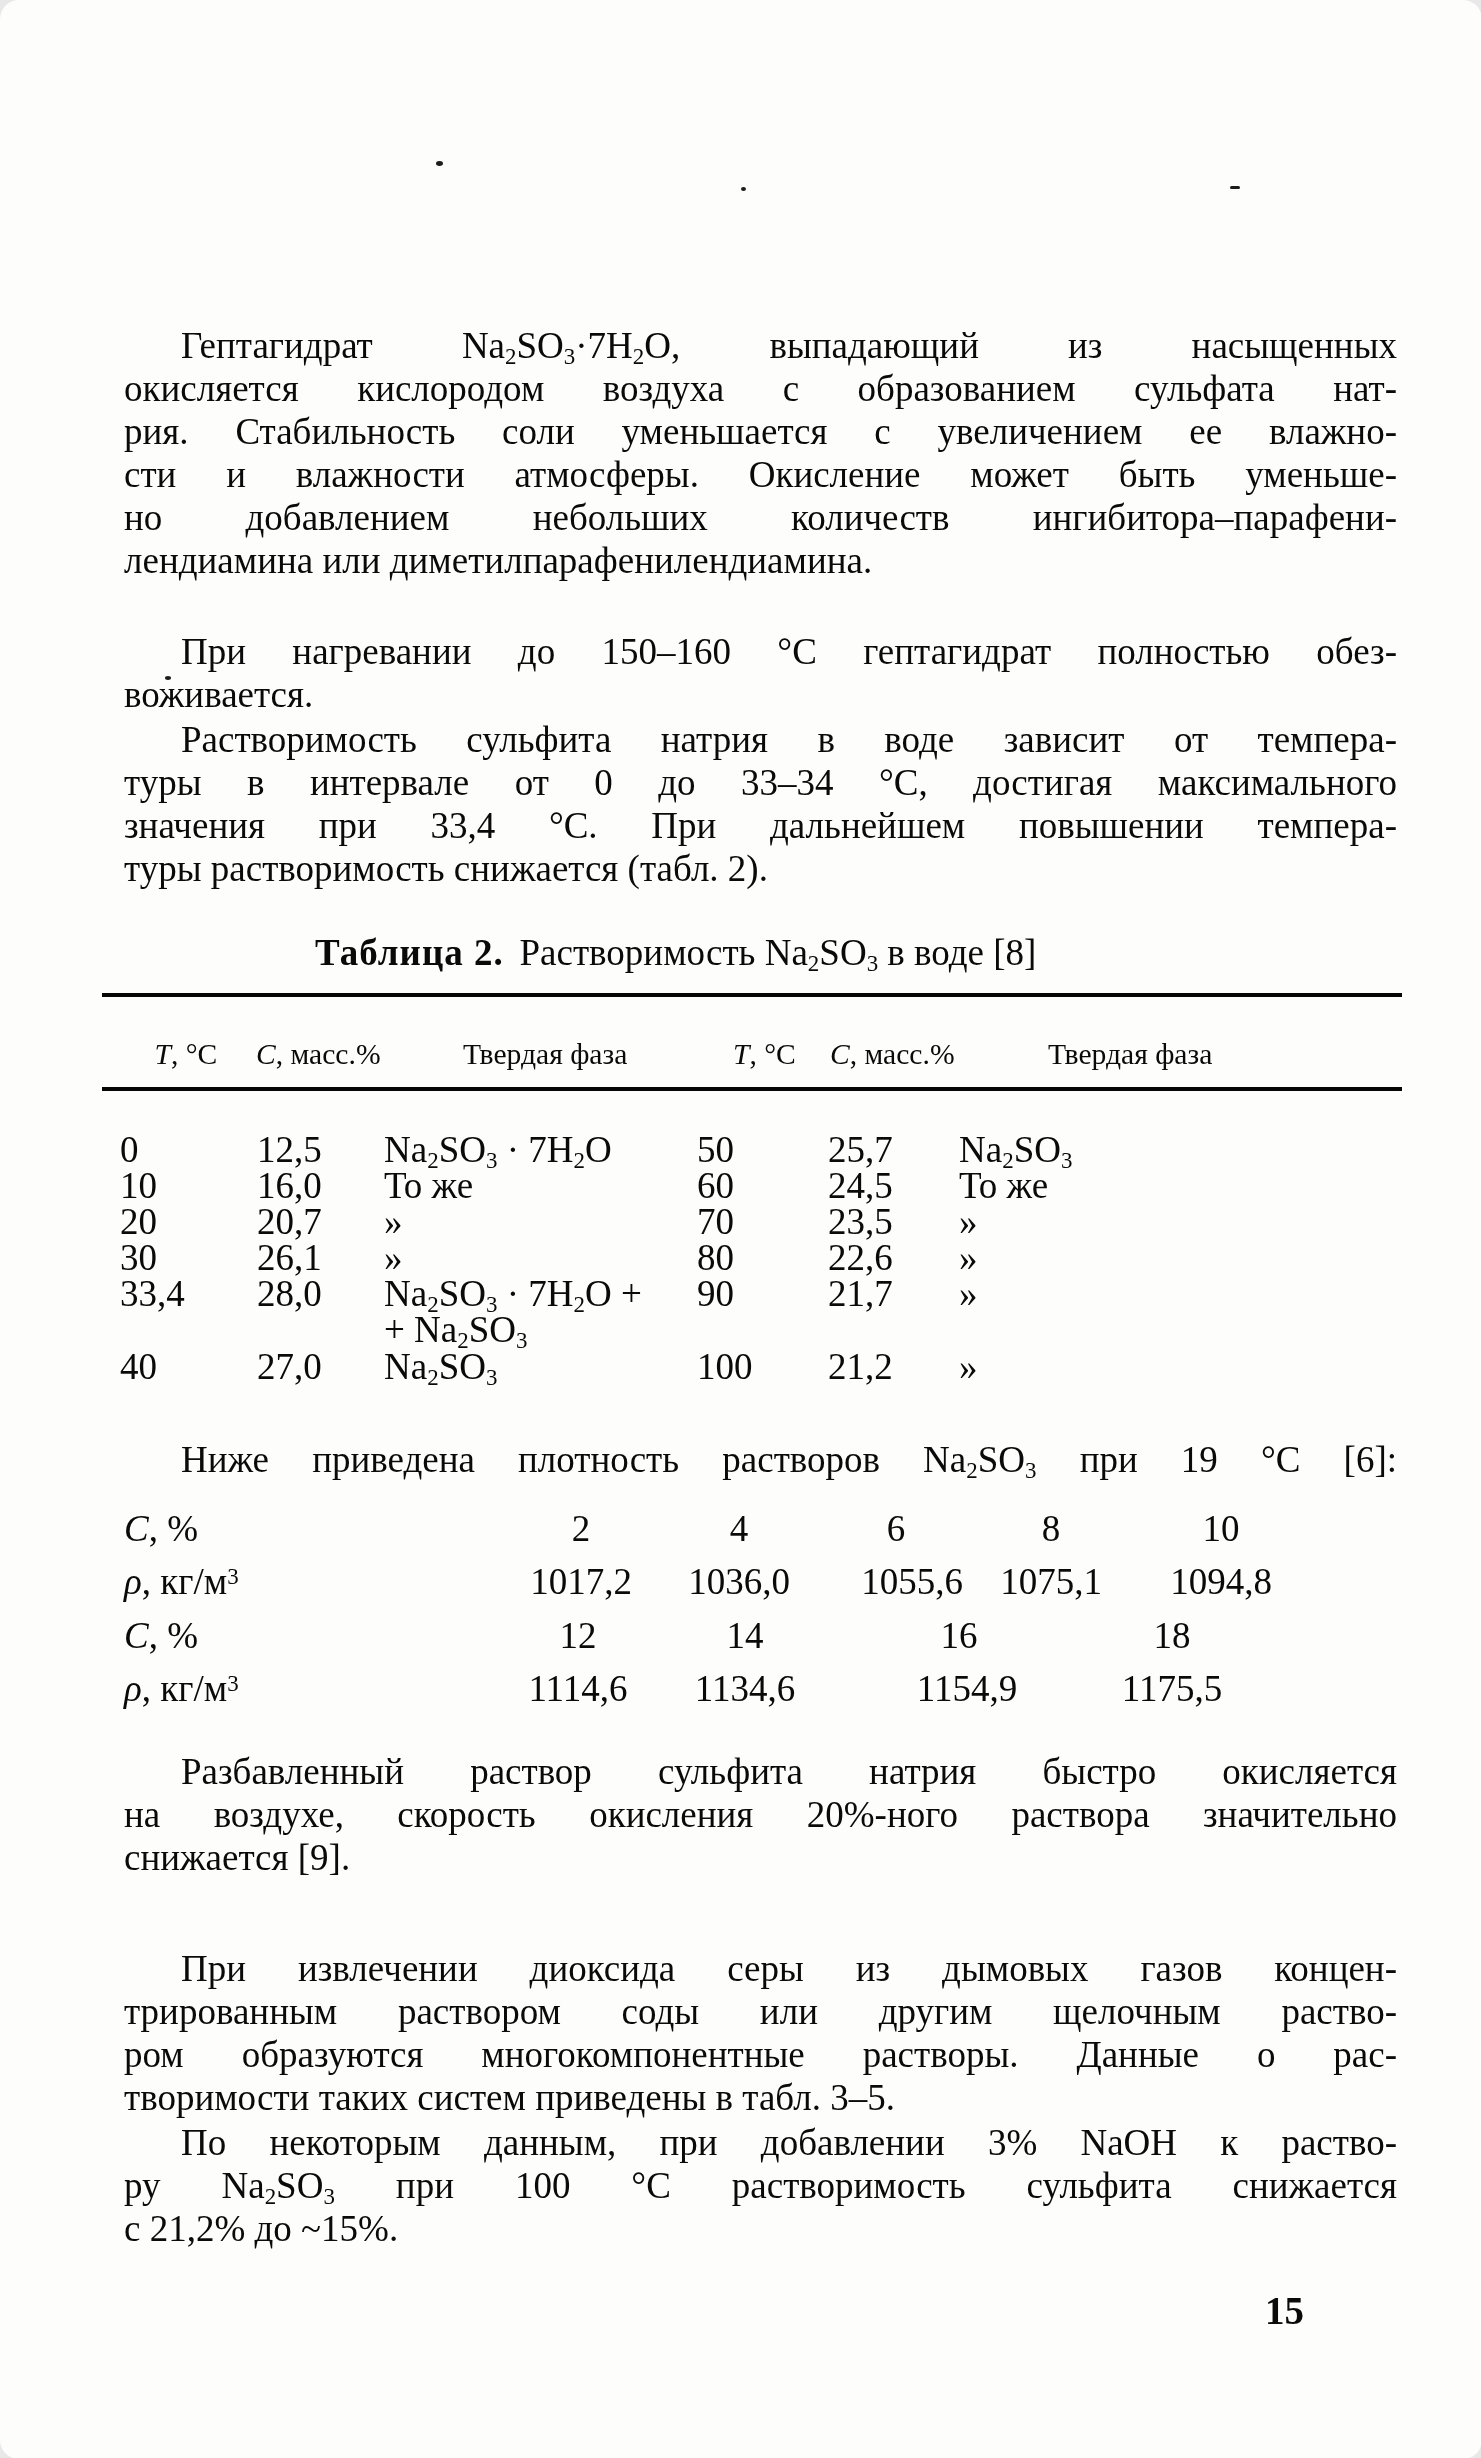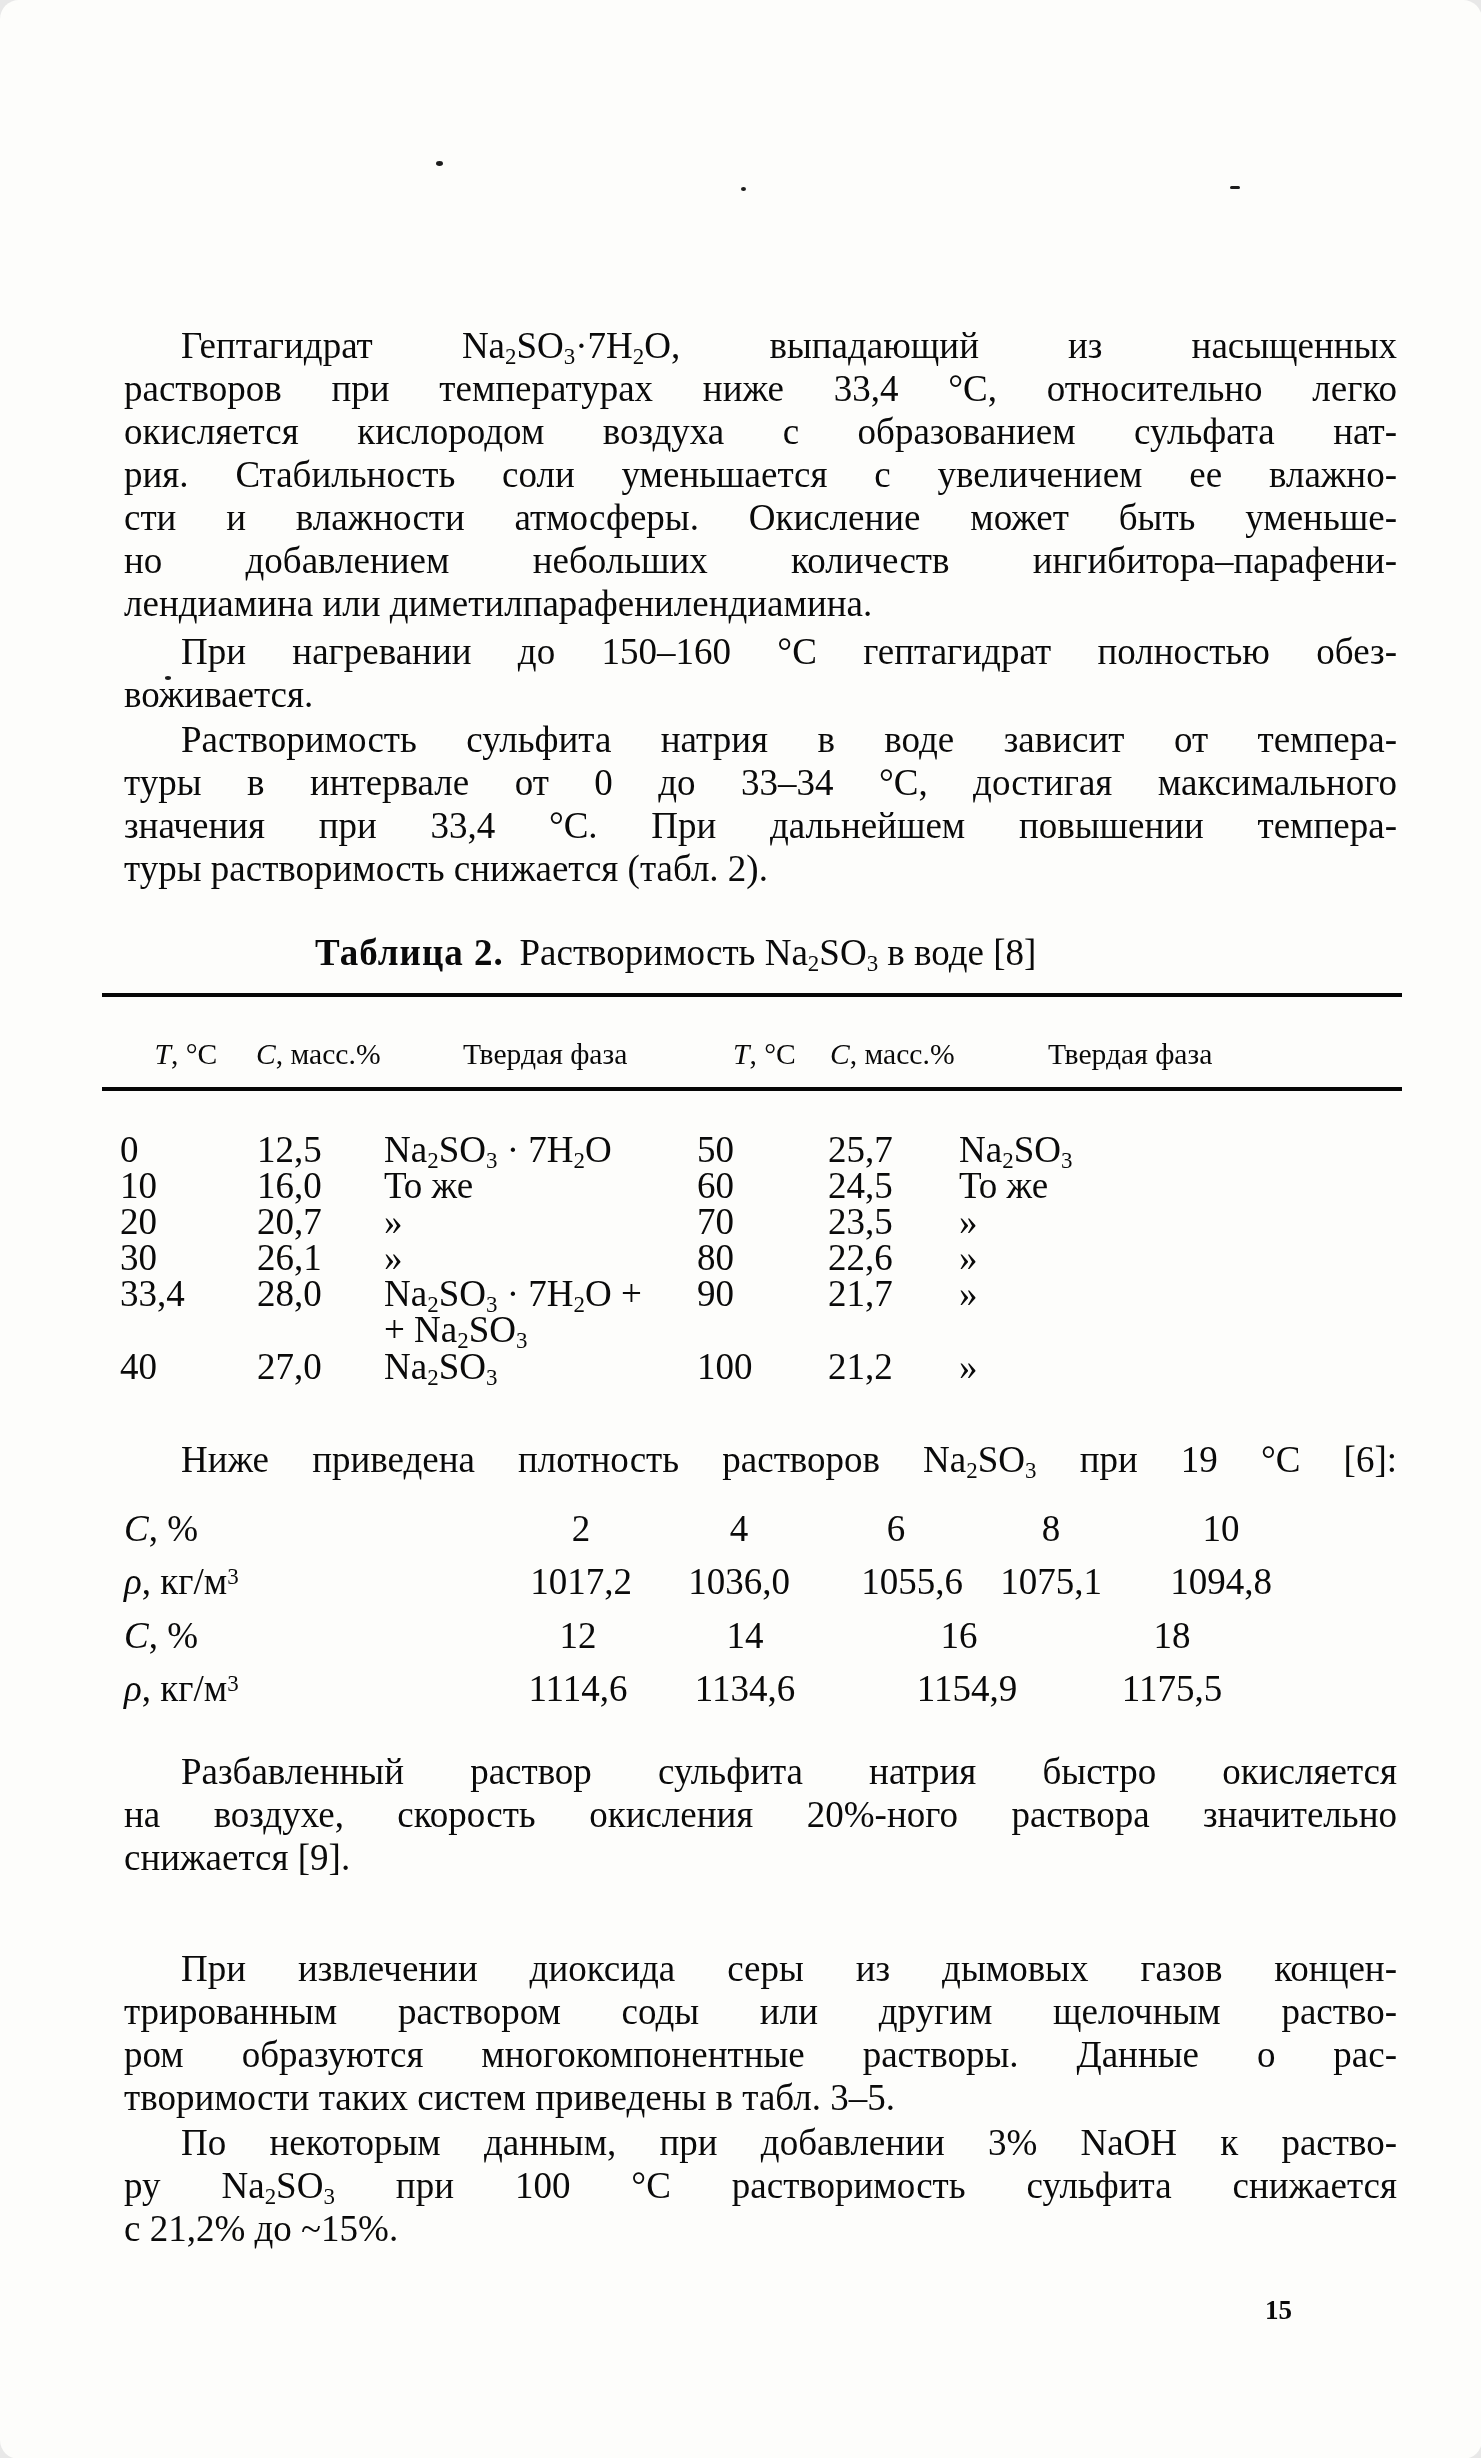--- a/index.html
+++ b/index.html
@@ -35,39 +35,38 @@
   .trow .c{position:absolute;top:0;white-space:pre-line;}
   .c.c1{left:-3.9px;}
   .c.c2{left:133px;}
   .c.c3{left:260px;}
   .c.c4{left:573px;}
   .c.c5{left:704px;}
   .c.c6{left:835px;}
   .drow{position:absolute;left:124px;width:1273px;height:43px;font-size:37px;line-height:43px;}
   .dlabel{position:absolute;left:0;white-space:nowrap;}
   .dval{position:absolute;transform:translateX(-50%);white-space:nowrap;}
-  .pageno{position:absolute;left:1265px;top:2289px;font-size:27px;font-weight:bold;line-height:43px;}
+  .pageno{position:absolute;left:1265px;top:2289px;font-size:39px;font-weight:bold;line-height:43px;}
   sub{font-size:0.62em;line-height:0;vertical-align:-0.25em;}
   sup{font-size:0.62em;line-height:0;vertical-align:0.45em;}
   i{font-style:italic;}
   .speck{position:absolute;background:#1c1c1c;border-radius:50%;}
 </style>
 </head>
 <body>
 
 <div class="page">
 
   <div class="speck" style="left:436px;top:161px;width:6.9px;height:4.9px;"></div>
   <div class="speck" style="left:741px;top:187px;width:4.9px;height:3.9px;"></div>
   <div class="speck" style="left:1230px;top:186px;width:9.9px;height:3px;border-radius:2px;"></div>
   <div class="speck" style="left:165px;top:676px;width:5.9px;height:3.9px;"></div>
 
   <div class="para" style="top:324px;">
     <div class="ln ind"><span>Гептагидрат Na</span><sub>2</sub><span>SO</span><sub>3</sub><span>·7H</span><sub>2</sub><span>O, выпадающий из насыщенных</span></div>
-    <div class="ln">растворов при температурах ниже 33,4 °C, относительно легко</div>
     <div class="ln">окисляется кислородом воздуха с образованием сульфата нат-</div>
     <div class="ln">рия. Стабильность соли уменьшается с увеличением ее влажно-</div>
     <div class="ln">сти и влажности атмосферы. Окисление может быть уменьше-</div>
     <div class="ln">но добавлением небольших количеств ингибитора–парафени-</div>
     <div class="ln last">лендиамина или диметилпарафенилендиамина.</div>
   </div>
 
   <div class="para" style="top:630px;">
     <div class="ln ind">При нагревании до 150–160 °C гептагидрат полностью обез-</div>
     <div class="ln last">воживается.</div>

